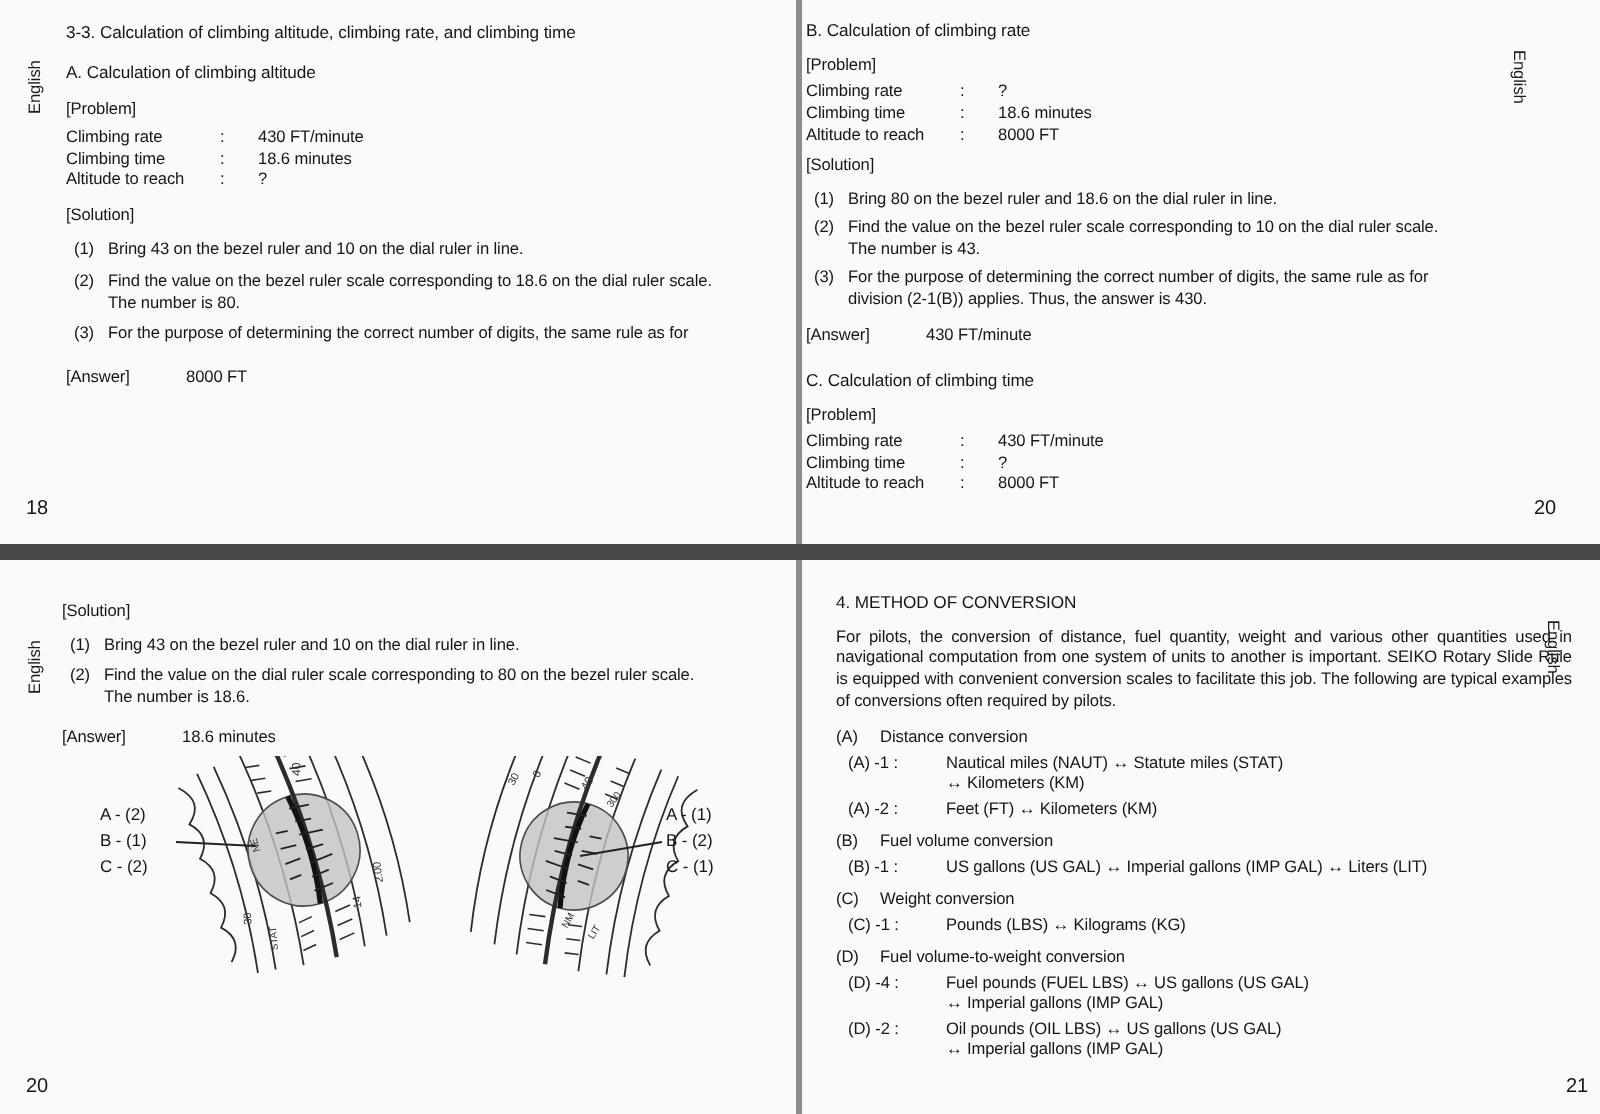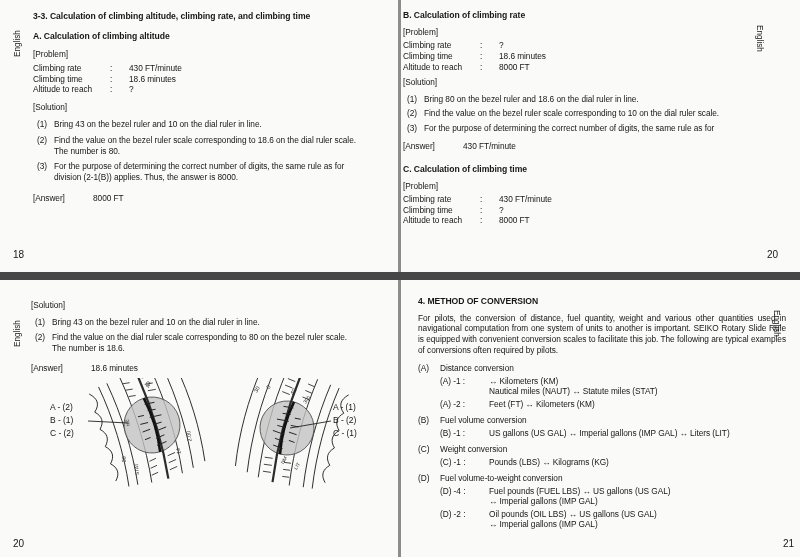--- a/index.html
+++ b/index.html
@@ -6,38 +6,38 @@
   body{
     width:800px;height:557px;position:relative;overflow:hidden;
     background:#fafaf8;color:#161616;
     font-family:"Liberation Sans",sans-serif;
     font-size:8.3px;letter-spacing:-0.05px;line-height:1.27;
   }
   .divider-v{position:absolute;left:398px;top:0;width:3px;height:557px;background:#8d8d8d}
   .divider-h{position:absolute;left:0;top:272px;width:800px;height:8px;background:#474747}
   .quad{position:absolute}
   .content{position:absolute}
-  .sect{font-weight:bold;font-size:8.6px}
+  .sect{font-weight:normal;font-size:8.6px}
   .prow{display:flex}
   .plabel{width:77px;flex:none}
   .pcolon{width:19px;flex:none}
   .step{display:flex;margin-left:4px}
   .snum{width:17px;flex:none}
   .stext{flex:1}
   .ans{display:flex}
   .alabel{width:60px;flex:none}
   .pnum{position:absolute;font-size:10px}
   .vtab{position:absolute;font-size:8.3px;white-space:nowrap;color:#1d1d1d}
   .vtab-l{transform:rotate(-90deg);transform-origin:0 0}
   .vtab-r{transform:rotate(90deg);transform-origin:0 0}
   .intro{text-align:justify;margin-top:6px}
   .grp{margin-top:6px}
   .ghead{display:flex}
   .gid{width:22px;flex:none}
-  .gitem{display:flex;margin-left:22px;margin-top:2px}
+  .gitem{display:flex;margin-left:6px;margin-top:2px}
   .ginum{width:49px;flex:none}
   .gilines{flex:1}
   svg text{font-family:"Liberation Sans",sans-serif}
   .callout{font-size:8.5px;fill:#161616}
   .mark{fill:#333}
 </style>
 </head>
 <body>
 
 <section class="quad" style="left:0;top:0;width:398px;height:272px">
@@ -74,21 +74,20 @@
       <span class="snum">(2)</span>
       <div class="stext">
           <div>Find the value on the bezel ruler scale corresponding to 18.6 on the dial ruler  scale.</div>
           <div>The number is 80.</div>
         </div>
     </div>
     <div class="step" style="margin-top:5px">
       <span class="snum">(3)</span>
       <div class="stext">
           <div>For the purpose of determining the correct number of digits, the same rule as for</div>
-          <div>division (2-1(B)) applies.  Thus, the answer is 8000.</div>
         </div>
     </div>
     <div class="ans" style="margin-top:11px">
       <span class="alabel">[Answer]</span>
         <span>8000 FT</span>
     </div>
   </div>
   <span class="pnum" style="left:13px;top:249px">18</span>
 </section>
 
@@ -118,26 +117,28 @@
     <div class="step" style="margin-top:6px">
       <span class="snum">(1)</span>
       <div class="stext">
           <div>Bring 80 on the bezel ruler and 18.6 on the dial ruler in line.</div>
         </div>
     </div>
     <div class="step" style="margin-top:4px">
       <span class="snum">(2)</span>
       <div class="stext">
           <div>Find the value on the bezel ruler scale corresponding to 10 on the dial ruler  scale.</div>
+          <div>The number is 43.</div>
         </div>
     </div>
     <div class="step" style="margin-top:4px">
       <span class="snum">(3)</span>
       <div class="stext">
           <div>For the purpose of determining the correct number of digits, the same rule as for</div>
+          <div>division (2-1(B)) applies.  Thus, the answer is 430.</div>
         </div>
     </div>
     <div class="ans" style="margin-top:8px">
       <span class="alabel">[Answer]</span>
         <span>430 FT/minute</span>
     </div>
     <div class="sect" style="margin-top:12px">C.  Calculation of climbing time</div>
     <div style="margin-top:6px">[Problem]</div>
     <div style="margin-top:3px">
       <div class="prow">
@@ -254,22 +255,22 @@
     <div class="intro">For pilots, the conversion of distance, fuel quantity, weight and various other quantities used in navigational computation from one system of units to another is important. SEIKO Rotary Slide Rule is equipped with convenient conversion scales to facilitate this job.  The following are typical examples of conversions often required by pilots.</div>
 
     <div class="grp" style="margin-top:8px">
       <div class="ghead">
           <span class="gid">(A)</span>
           <span>Distance conversion</span>
         </div>
       <div class="gitem">
         <span class="ginum">(A) -1  :</span>
         <div class="gilines">
+            <div>Nautical miles (NAUT) ↔ Statute miles (STAT)</div>
             <div>↔ Kilometers (KM)</div>
-            <div>Nautical miles (NAUT) ↔ Statute miles (STAT)</div>
           </div>
       </div>
       <div class="gitem">
         <span class="ginum">(A) -2  :</span>
         <div class="gilines">
             <div>Feet (FT) ↔ Kilometers (KM)</div>
           </div>
       </div>
     </div>
 

